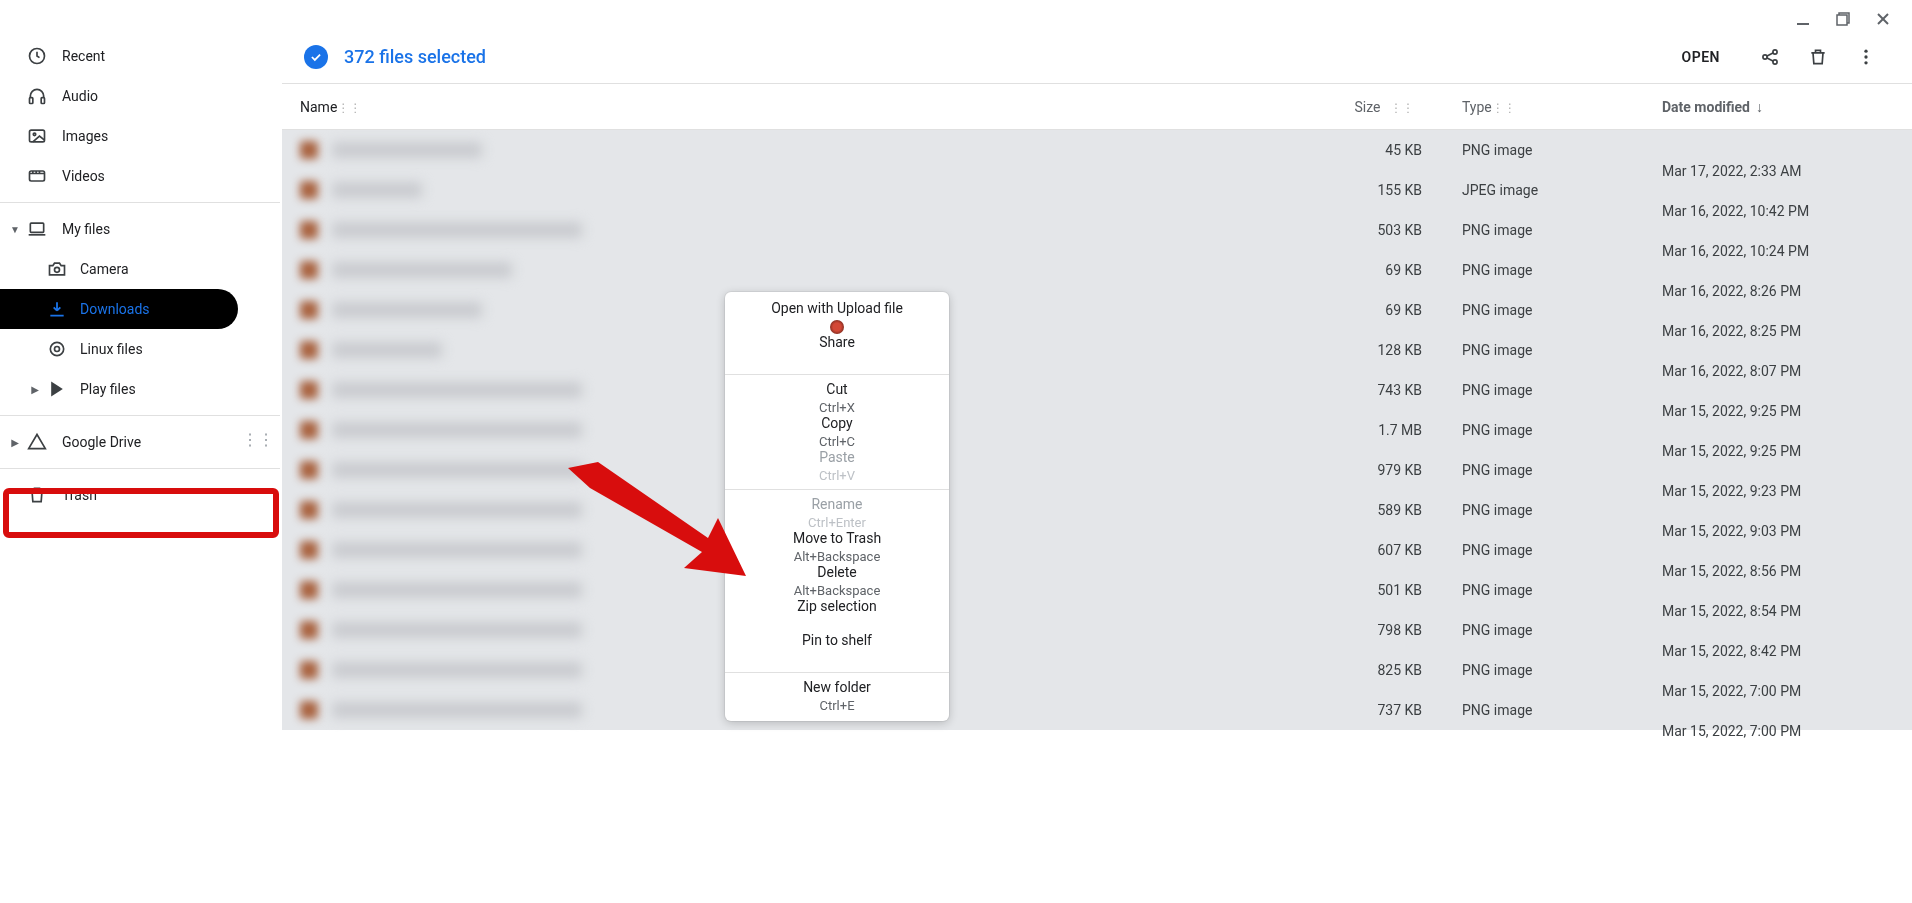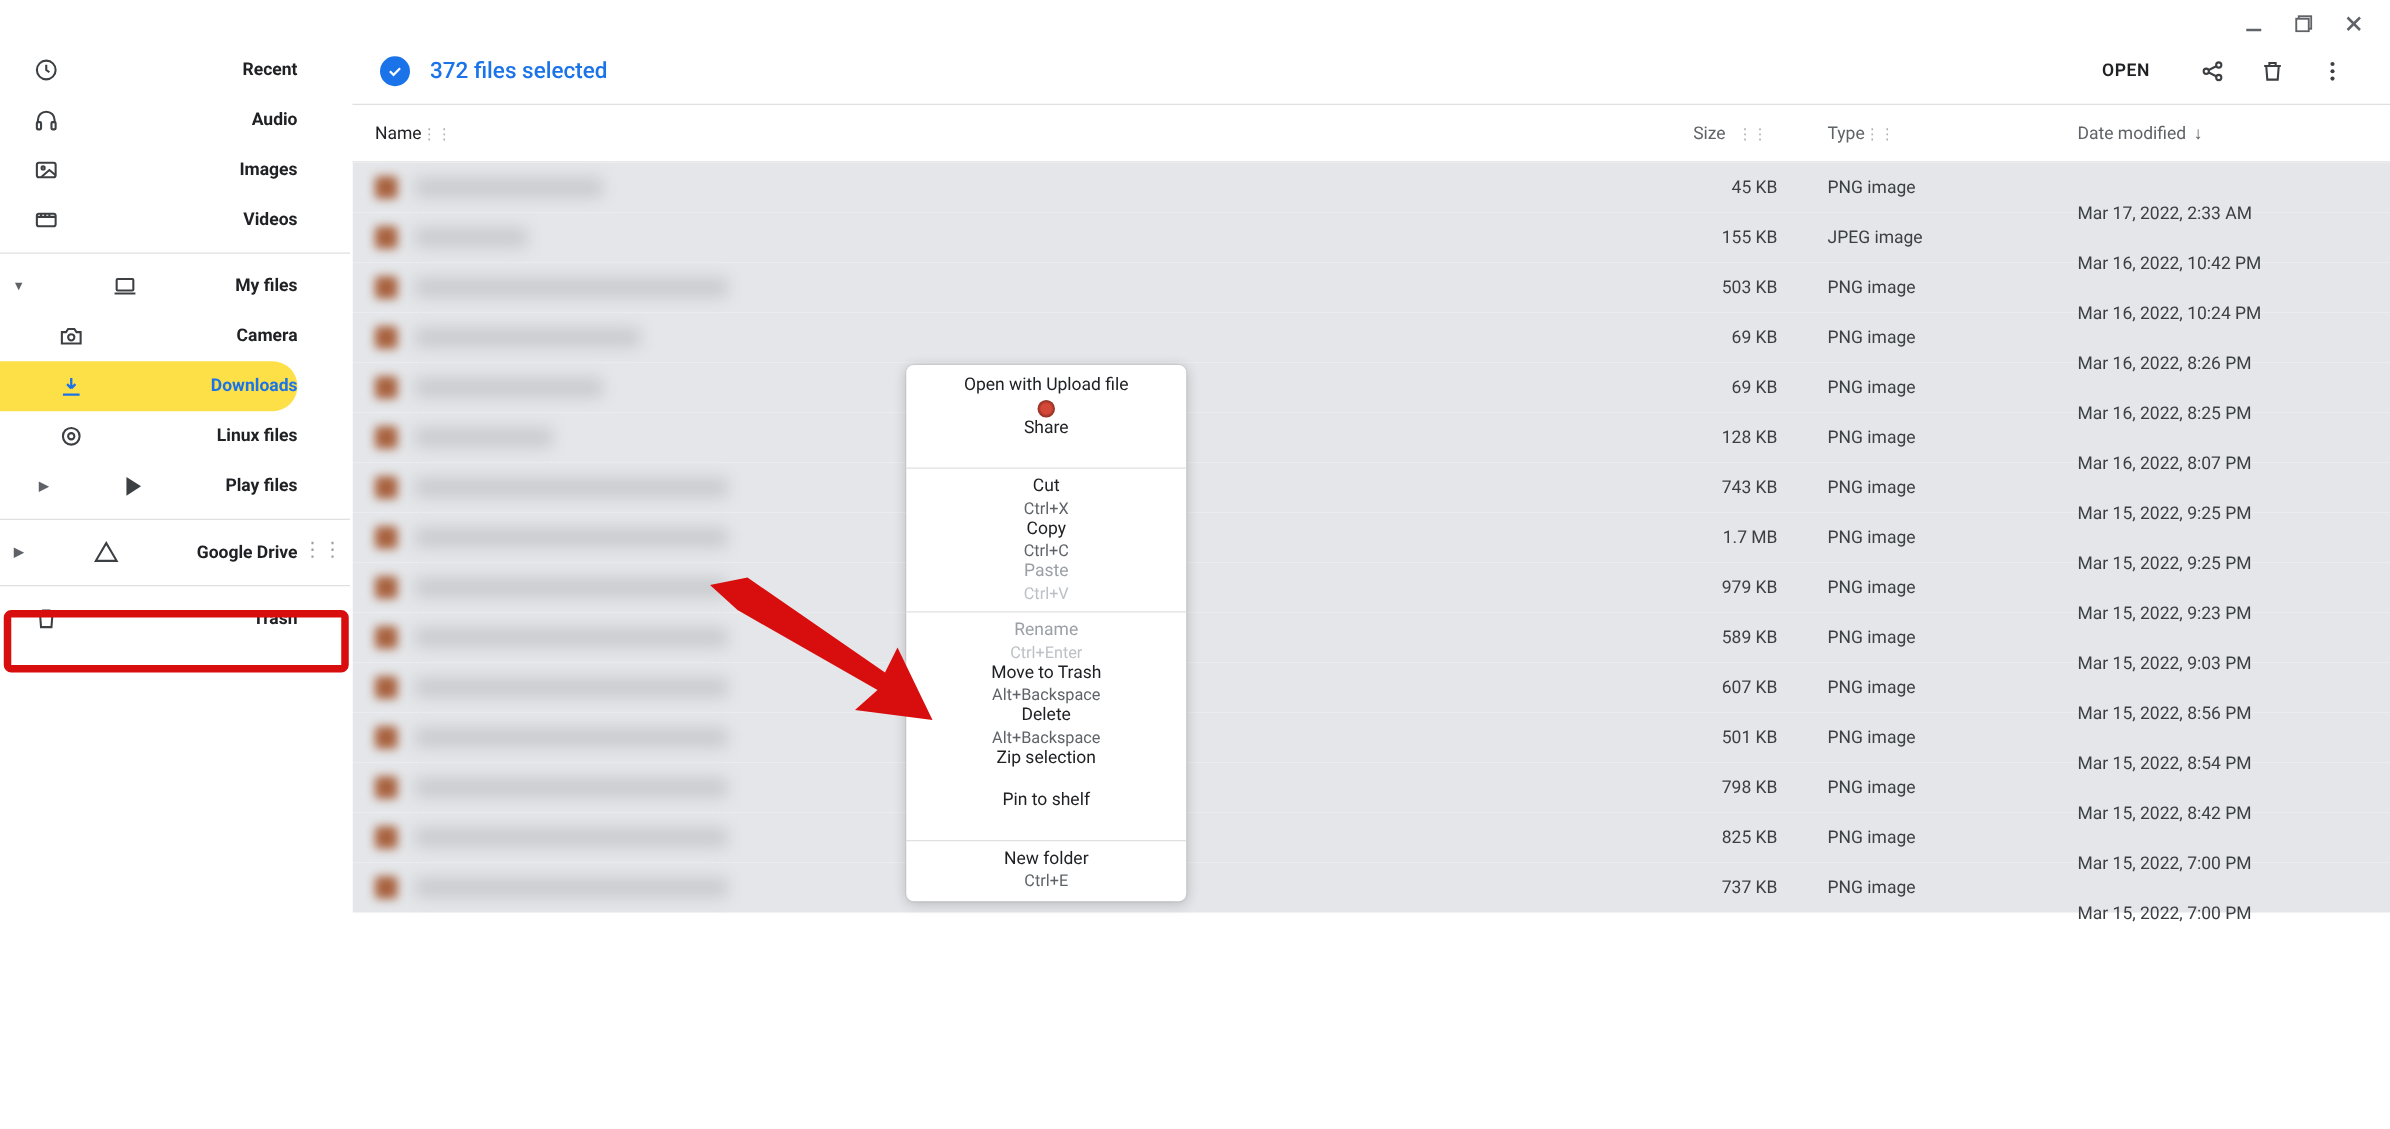--- a/index.html
+++ b/index.html
@@ -4,25 +4,25 @@
 <style>
 * { margin:0; padding:0; box-sizing:border-box; font-family:Roboto,"Segoe UI",Arial,sans-serif; }
 body { background:#fff; color:#202124; width:1912px; height:903px; overflow:hidden; position:relative; }
 
 
 .wincontrols { position:absolute; top:10px; right:20px; display:flex; gap:22px; align-items:center; }
 .winbtn { width:18px; height:18px; display:flex; align-items:center; justify-content:center; cursor:pointer; }
 
 
 .sidebar { position:absolute; left:0; top:30px; width:280px; height:calc(100% - 30px); overflow:hidden; padding-top:6px; }
-.navitem { display:flex; align-items:center; height:40px; padding:0 0 0 26px; font-size:14px; font-weight:700; color:#202124; cursor:pointer; border-radius:0 20px 20px 0; margin-right:42px;justify-content:space-between; }
+.navitem { display:flex; align-items:center; height:40px; padding:0 0 0 26px; font-size:14px; font-weight:400; color:#202124; cursor:pointer; border-radius:0 20px 20px 0; margin-right:42px; }
 .navitem .ic { width:22px; height:22px; margin-right:14px; display:flex; align-items:center; justify-content:center; color:#3c4043; }
 .navitem.child { padding-left:46px; }
 .navitem.child .ic { margin-right:12px; }
-.navitem.active { background:#fde047; color:#1a73e8;gap:32px; }
+.navitem.active { background:#000000; color:#1a73e8; }
 .navitem.active .ic { color:#1a73e8; }
 .divider { height:1px; background:#e0e0e0; margin:6px 0; }
 .caret { width:14px; text-align:center; margin-left:-18px; margin-right:4px; color:#5f6368; font-size:10px; }
 .draghandle { position:absolute; right:6px; top:400px; color:#9aa0a6; }
 
 
 .trashbox { position:absolute; left:3px; top:488px; width:276px; height:50px; border:6px solid #d80d0d; border-radius:6px; pointer-events:none; }
 
 
 .topbar { position:absolute; left:282px; top:30px; right:0; height:54px; display:flex; align-items:center; padding:0 22px 0 22px; border-bottom:1px solid #e0e0e0; }
@@ -30,21 +30,21 @@
 .seltext { color:#1a73e8; font-size:18px; font-weight:500; }
 .topspacer { flex:1; }
 .openbtn { font-size:14px; font-weight:600; letter-spacing:.5px; margin-right:26px; cursor:pointer; }
 .topicon { width:24px; height:24px; display:flex; align-items:center; justify-content:center; margin:0 12px; cursor:pointer; color:#3c4043; }
 
 
 .colhead { position:absolute; left:282px; top:84px; right:0; height:46px; display:flex; align-items:center; font-size:14px; color:#5f6368; border-bottom:1px solid #e0e0e0; }
 .ch-name { flex:1; padding-left:18px; color:#202124; }
 .ch-size { width:140px; text-align:right; padding-right:30px; }
 .ch-type { width:200px; padding-left:10px; }
-.ch-date { width:260px; padding-left:10px; display:flex; align-items:center; }
+.ch-date { width:260px; padding-left:10px; display:flex; align-items:flex-start;font-weight:bold; }
 .chgrip { color:#b0b0b0; font-size:12px; margin-left:auto; margin-right:8px; }
 .darrow { margin-left:6px; }
 
 
 .rows { position:absolute; left:282px; top:130px; right:0; bottom:0; overflow:hidden; }
 .row { height:40px; display:flex; align-items:center; background:#e4e6e9; font-size:14px; }
 .row .cname { flex:1; padding-left:18px; display:flex; align-items:center; gap:14px; }
 .row .csize { width:140px; text-align:right; padding-right:30px; color:#3c4043; }
 .row .ctype { width:200px; padding-left:10px; color:#3c4043; }
 .row .cdate { width:260px; padding-left:10px; color:#3c4043;margin-top:41px; }

